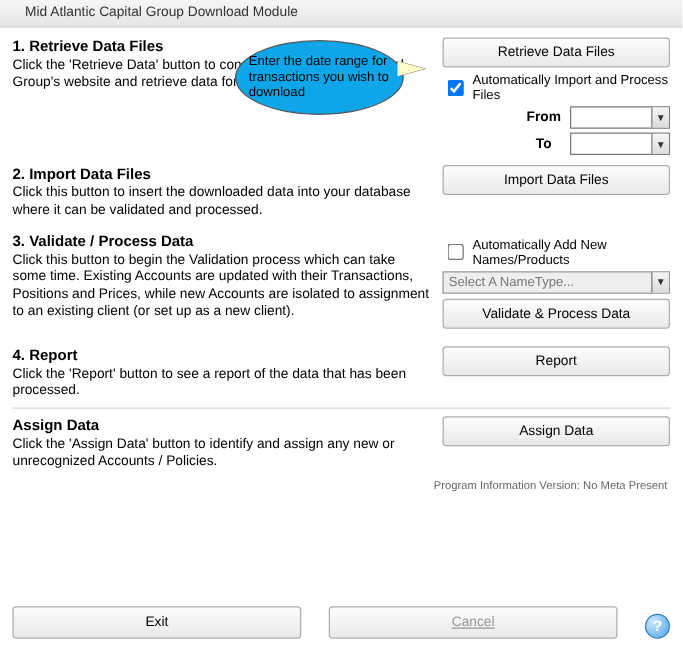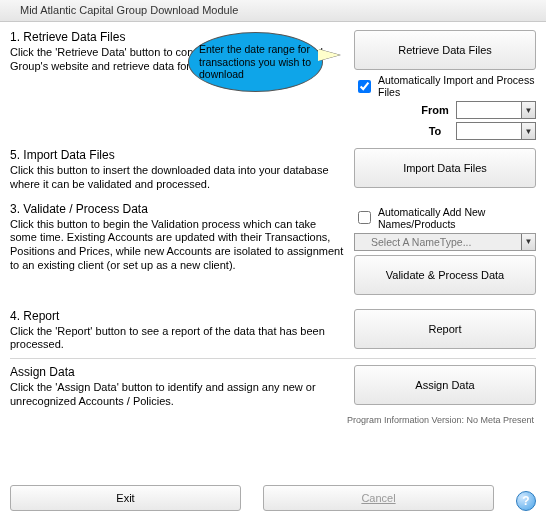--- a/index.html
+++ b/index.html
@@ -36,29 +36,29 @@
   }
   .right {
     width: 182px;
     display: flex;
     flex-direction: column;
     align-items: stretch;
   }
   h3 {
     margin: 0 0 2px 0;
     font-size: 12px;
-    font-weight: normal;
+    font-weight: bold;
   }
   .desc {
     font-size: 11px;
     line-height: 1.25;
     color: #000;
   }
   .big-btn {
-    height: 40px;
+    height: 24px;
     background: linear-gradient(#fdfdfd,#e9e9e9);
     border: 1px solid #acacac;
     border-radius: 3px;
     font-size: 11px;
     cursor: pointer;
   }
   .chk-row {
     display: flex;
     align-items: center;
     font-size: 10.5px;
@@ -95,21 +95,21 @@
     font-size: 8px;
     color: #333;
   }
   .select-combo {
     height: 18px;
     border: 1px solid #9a9a9a;
     background: #eeeeee;
     display: flex;
     align-items: center;
     justify-content: space-between;
-    padding-left: 16px;
+    padding-left: 4px;
     color: #777;
     font-size: 10.5px;
     margin-top: 3px;
   }
   hr.sep {
     border: none;
     border-top: 1px solid #d6d6d6;
     margin: 6px 0;
   }
   .callout {
@@ -215,21 +215,21 @@
           <span></span>
           <div class="dd-arrow">▼</div>
         </div>
       </div>
     </div>
     <div class="callout">Enter the date range for transactions you wish to download</div>
   </div>
 
   <div class="row" style="margin-top:8px;">
     <div class="left">
-      <h3>5. Import Data Files</h3>
+      <h3>2. Import Data Files</h3>
       <div class="desc">Click this button to insert the downloaded data into your database where it can be validated and processed.</div>
     </div>
     <div class="right">
       <button class="big-btn">Import Data Files</button>
     </div>
   </div>
 
   <div class="row" style="margin-top:10px;">
     <div class="left">
       <h3>3. Validate / Process Data</h3>

